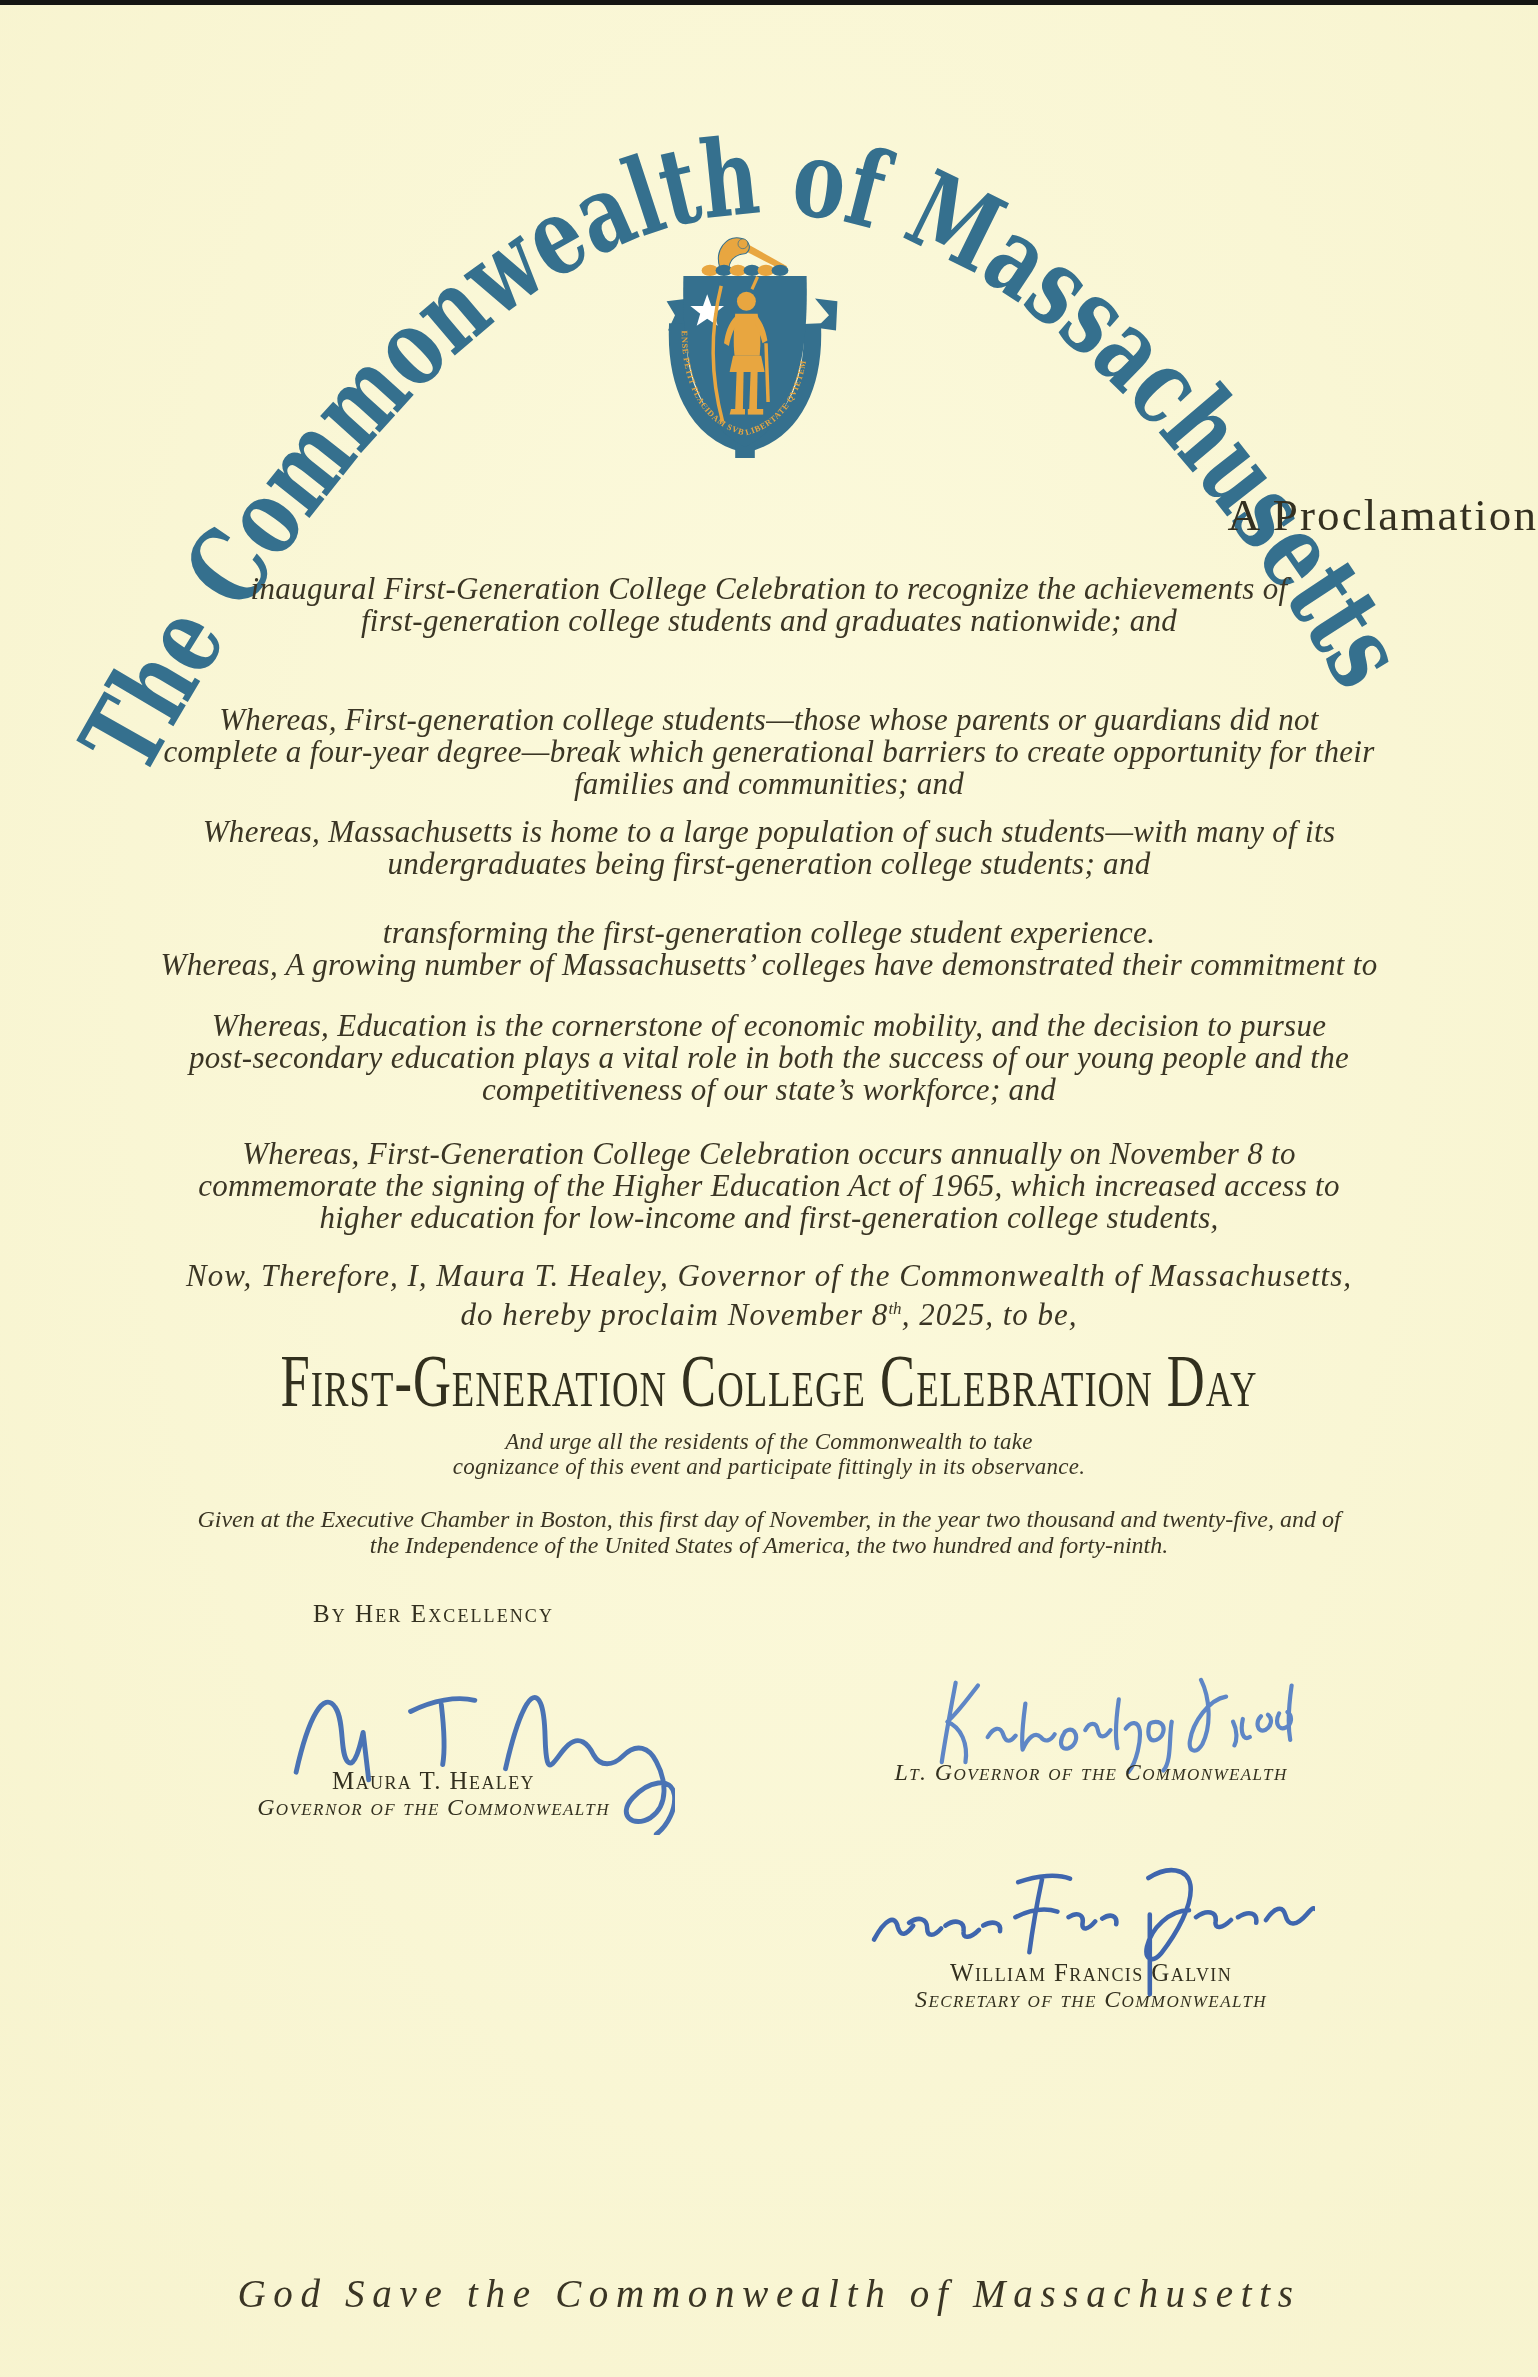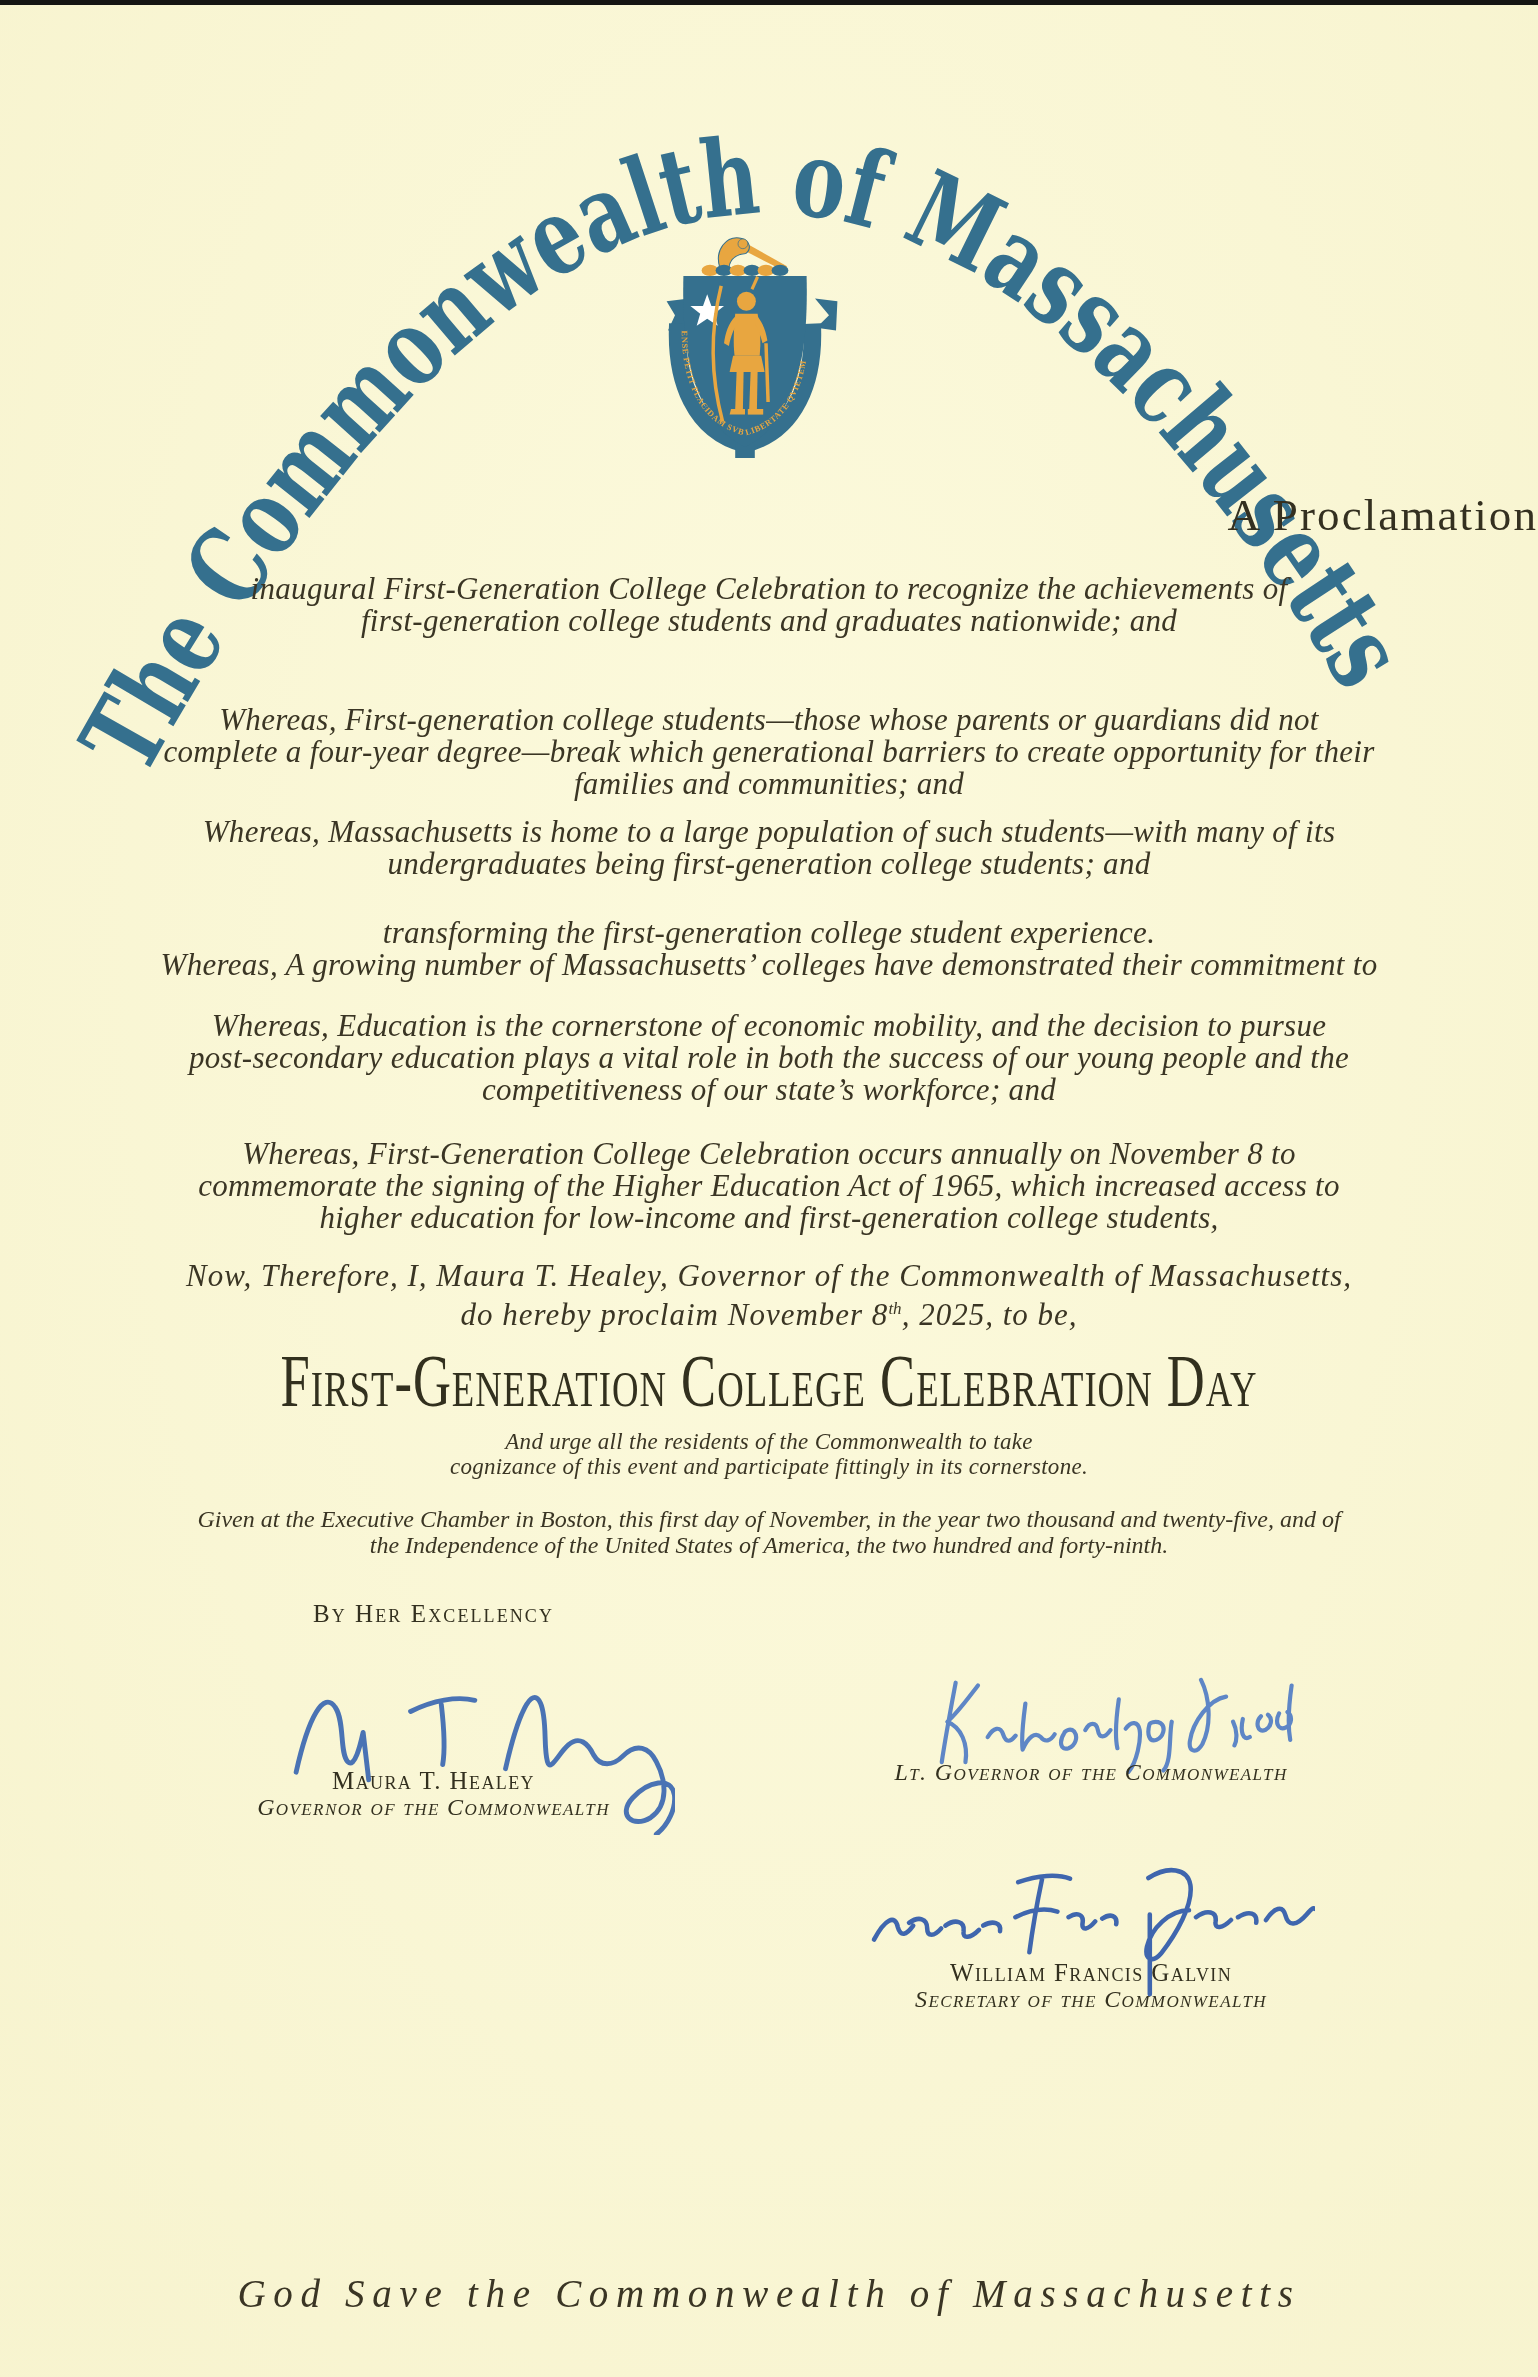--- a/index.html
+++ b/index.html
@@ -197,21 +197,21 @@
 
   <div class="nt">
     <div>Now, Therefore, I, Maura T. Healey, Governor of the Commonwealth of Massachusetts,</div>
     <div><span>do hereby proclaim November 8</span><sup>th</sup><span>, 2025, to be,</span></div>
   </div>
 
   <h1 class="day-title">First-Generation College Celebration Day</h1>
 
   <div class="urge">
     <div>And urge all the residents of the Commonwealth to take</div>
-    <div>cognizance of this event and participate fittingly in its cornerstone.</div>
+    <div>cognizance of this event and participate fittingly in its observance.</div>
   </div>
 
   <div class="given">
     <div>Given at the Executive Chamber in Boston, this first day of November, in the year two thousand and twenty-five, and of</div>
     <div>the Independence of the United States of America, the two hundred and forty-ninth.</div>
   </div>
 
   <div class="by-her">By Her Excellency</div>
 
   <svg class="sig-svg sig-healey" viewBox="0 0 560 255" aria-hidden="true">

